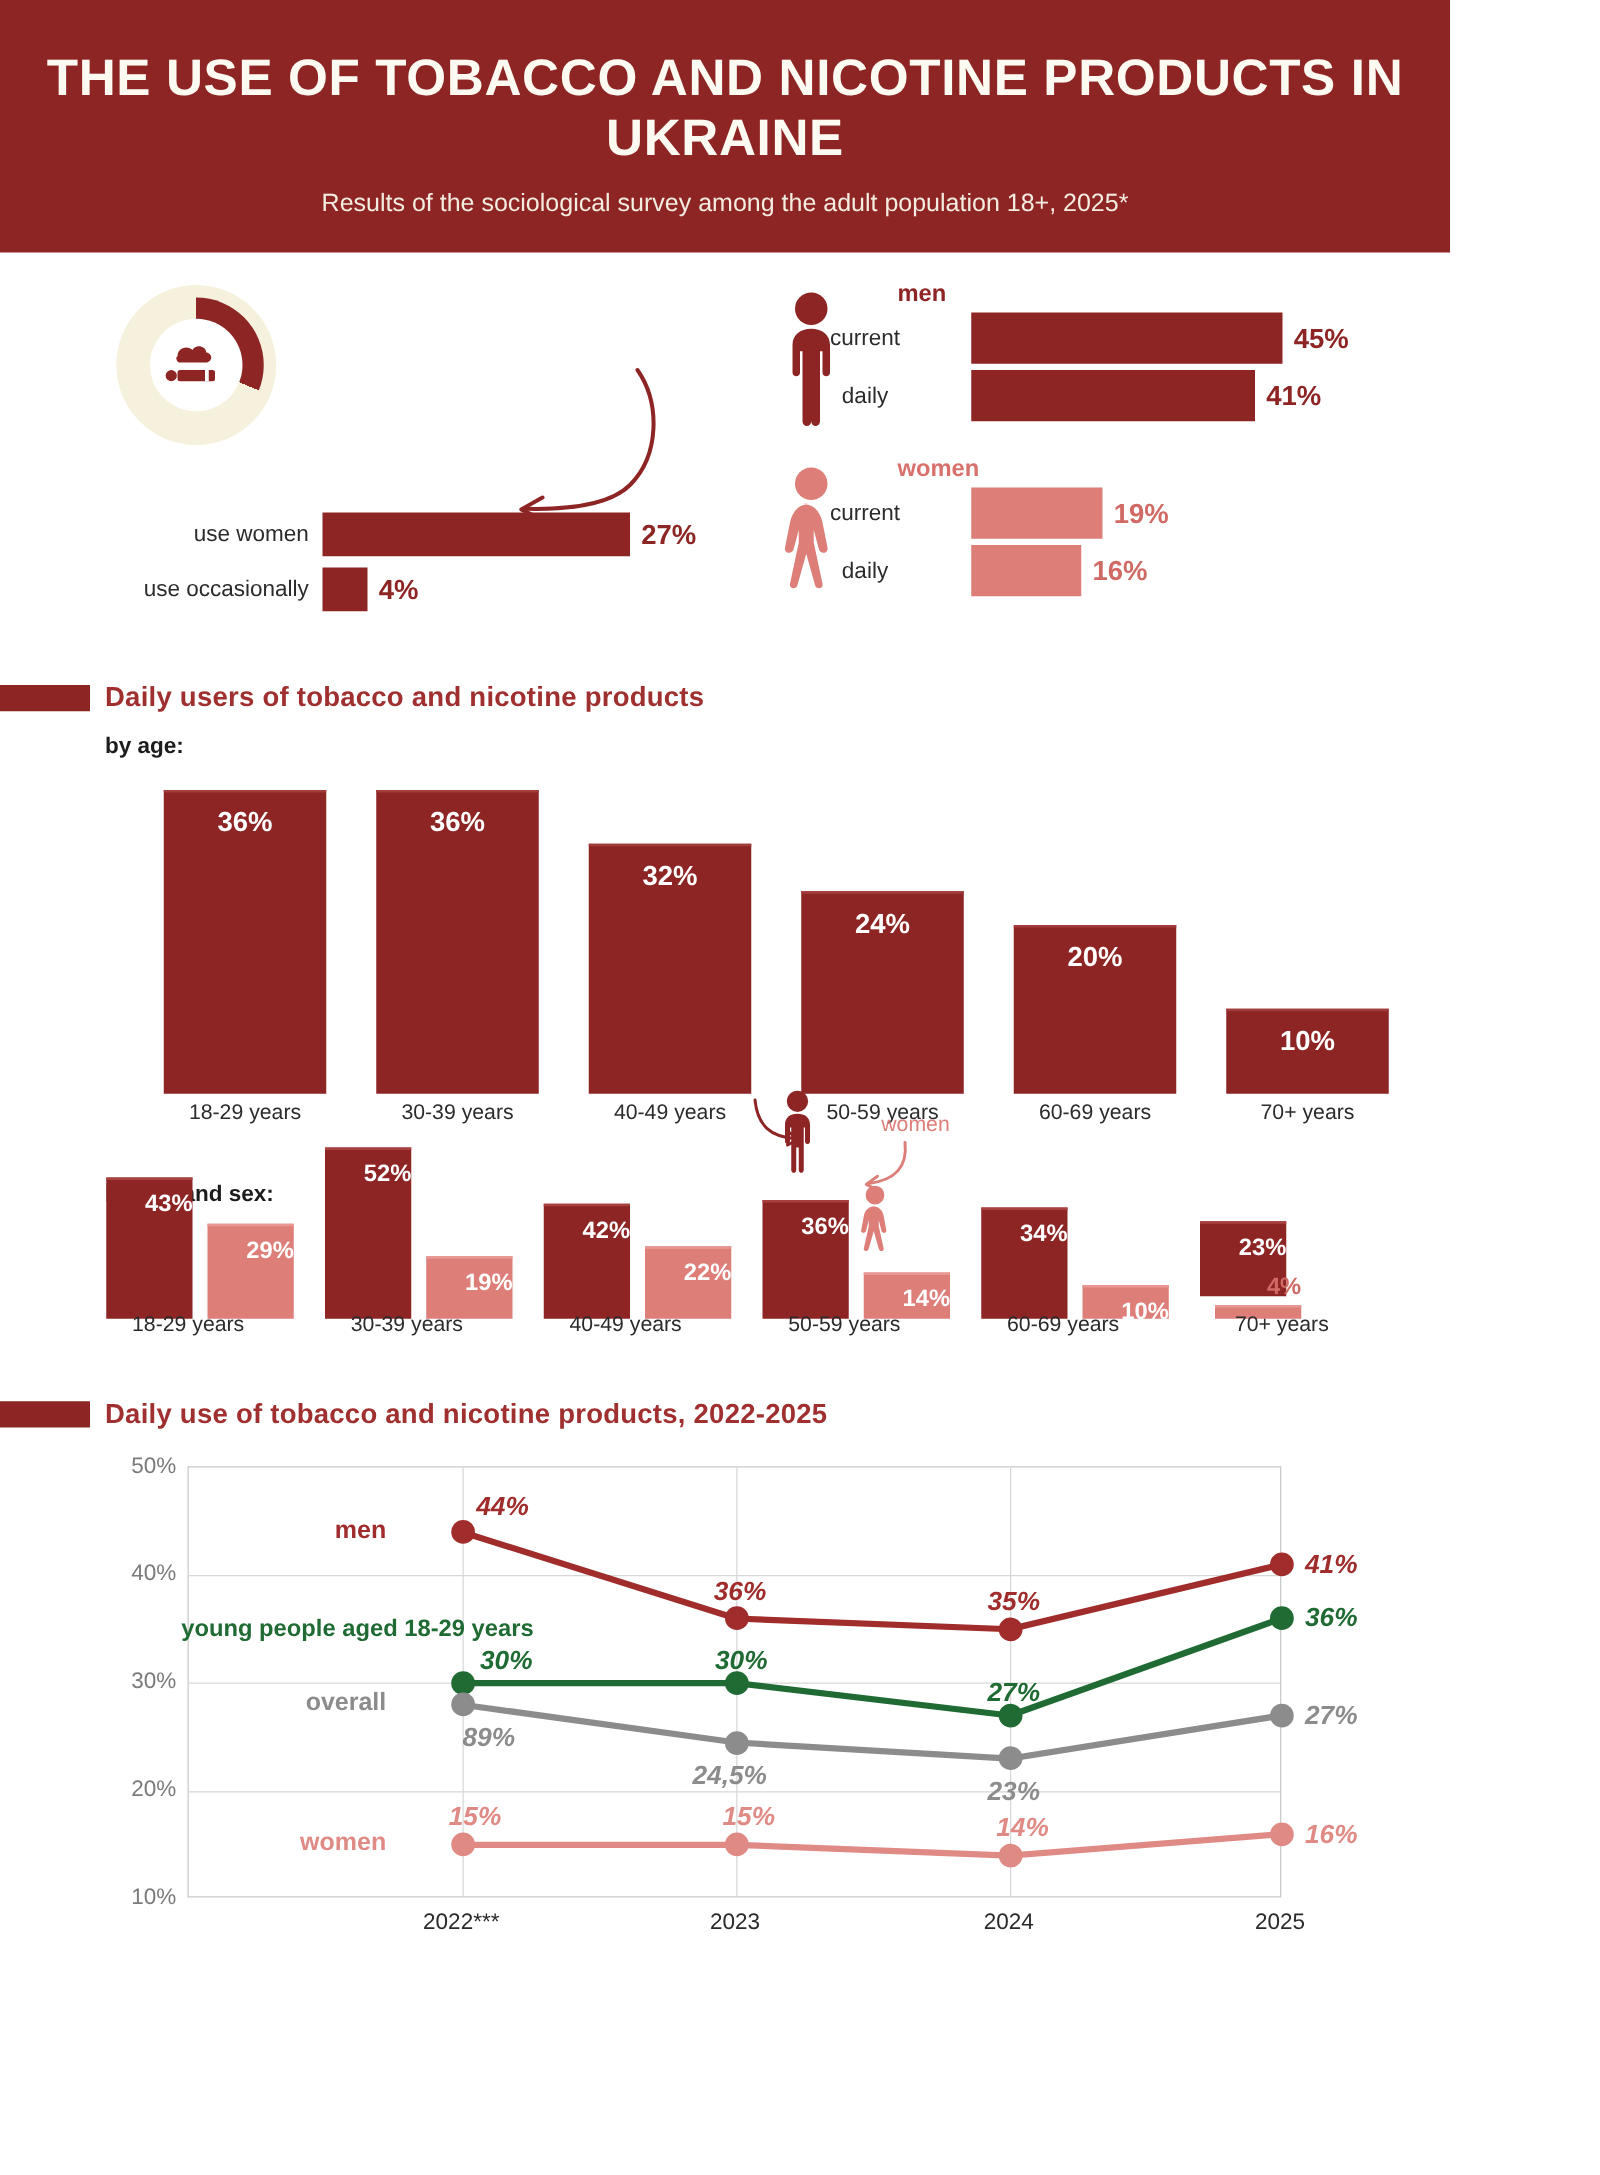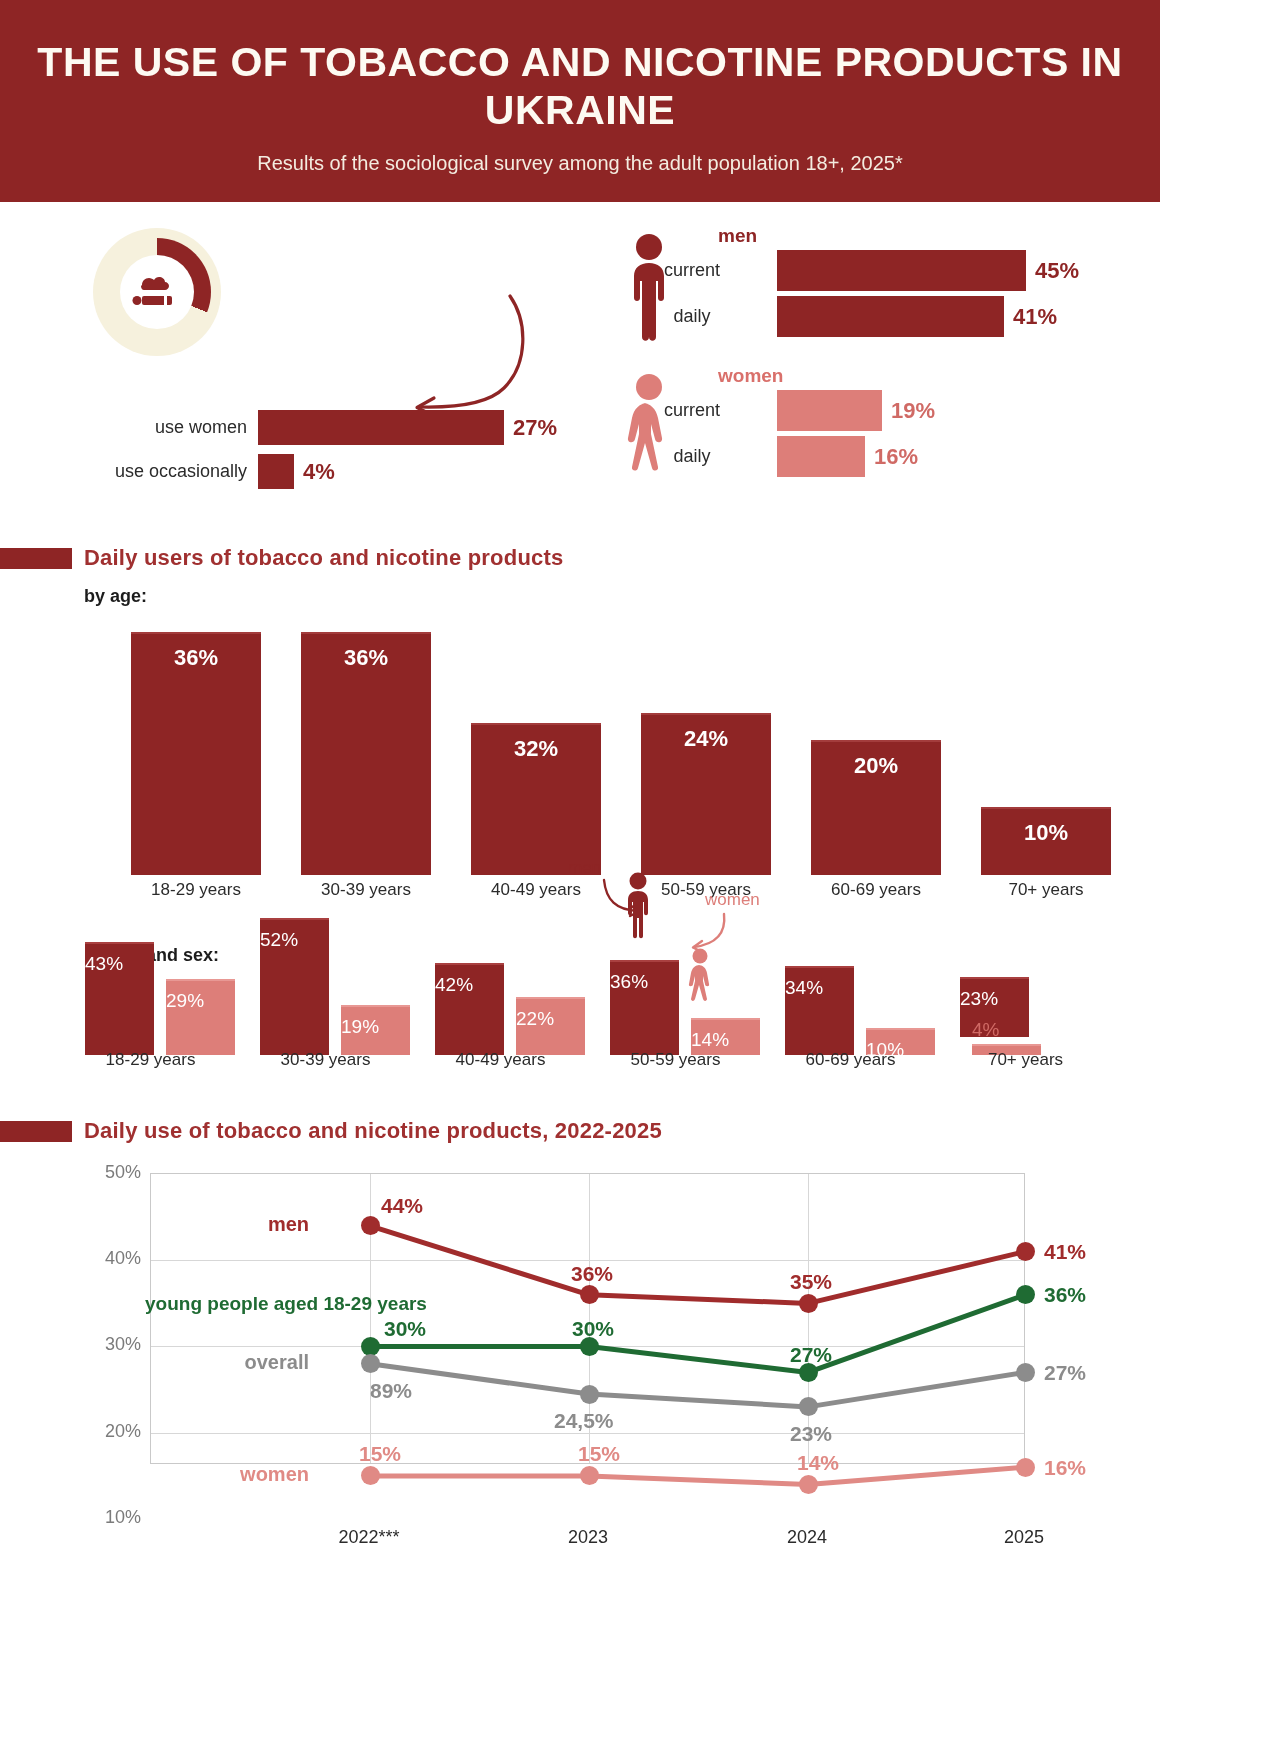--- a/index.html
+++ b/index.html
@@ -95,38 +95,39 @@
   .agelabels{position:absolute;left:85px;top:880px;width:1000px;height:26px;}
   .agelabels span{position:absolute;width:170px;text-align:center;font-size:17px;color:#2b2b2b;}
 
   
   .sexchart{position:absolute;left:75px;top:865px;width:1020px;height:190px;}
   .sexchart .pair{position:absolute;bottom:0;}
   .sexchart .bar{position:relative;display:inline-block;vertical-align:bottom;box-sizing:border-box;}
   .sexchart .bm{width:69px;background:#8e2525;border-top:2px solid #a94040;}
   .sexchart .bw{width:69px;background:#dd7e79;border-top:2px solid #e89894;margin-left:12px;}
   .sexchart .v{
-    position:absolute;left:0;right:0;top:9px;text-align:left;
-    font-size:19px;font-weight:normal;color:#fff;
+    position:absolute;left:0;right:0;top:9px;text-align:right;
+    font-size:19px;font-weight:bold;color:#fff;
   }
   .sexchart .v.out{top:-27px;color:#d06a65;}
   .sexlabels{position:absolute;left:75px;top:1050px;width:1020px;height:26px;}
   .sexlabels span{position:absolute;width:175px;text-align:center;font-size:17px;color:#2b2b2b;}
 
   .anno{position:absolute;font-size:17px;}
   .anno.men{color:#8e2525;}
   .anno.women{color:#dd7e79;}
 
   
   .linechart{position:absolute;left:85px;top:1165px;width:1010px;height:385px;}
   .lc-plot{
-    position:absolute;left:65px;top:8px;width:875px;height:291px;
+    position:absolute;left:65px;top:8px;width:875px;height:345px;
     border-left:1px solid #c9c9c9;border-top:1px solid #c9c9c9;
     border-right:1px solid #c9c9c9;border-bottom:1px solid #c9c9c9;
     box-sizing:border-box;
+    font-style:italic;
   }
   .gridh{position:absolute;left:0;right:0;height:1px;background:#d7d7d7;}
   .gridv{position:absolute;top:0;bottom:0;width:1px;background:#d7d7d7;}
   .ytick{position:absolute;left:0;width:56px;text-align:right;font-size:18px;color:#7b7b7b;}
   .xtick{position:absolute;font-size:18px;color:#2b2b2b;text-align:center;width:140px;}
   .dot{position:absolute;width:19px;height:19px;border-radius:50%;margin-left:-9.5px;margin-top:-9.5px;}
   .plabel{position:absolute;font-size:21px;font-weight:bold;white-space:nowrap;}
   .slabel{position:absolute;font-size:20px;font-weight:bold;white-space:nowrap;text-align:right;}
   .slabel.multi{font-size:19px;line-height:22px;}
 </style>
@@ -221,21 +222,21 @@
       <div class="bar" style="height:243px">
         <div class="bval">36%</div>
       </div>
     </div>
     <div class="col" style="left:216px">
       <div class="bar" style="height:243px">
         <div class="bval">36%</div>
       </div>
     </div>
     <div class="col" style="left:386px">
-      <div class="bar" style="height:152px">
+      <div class="bar" style="height:200px">
         <div class="bval">32%</div>
       </div>
     </div>
     <div class="col" style="left:556px">
       <div class="bar" style="height:162px">
         <div class="bval">24%</div>
       </div>
     </div>
     <div class="col" style="left:726px">
       <div class="bar" style="height:135px">

